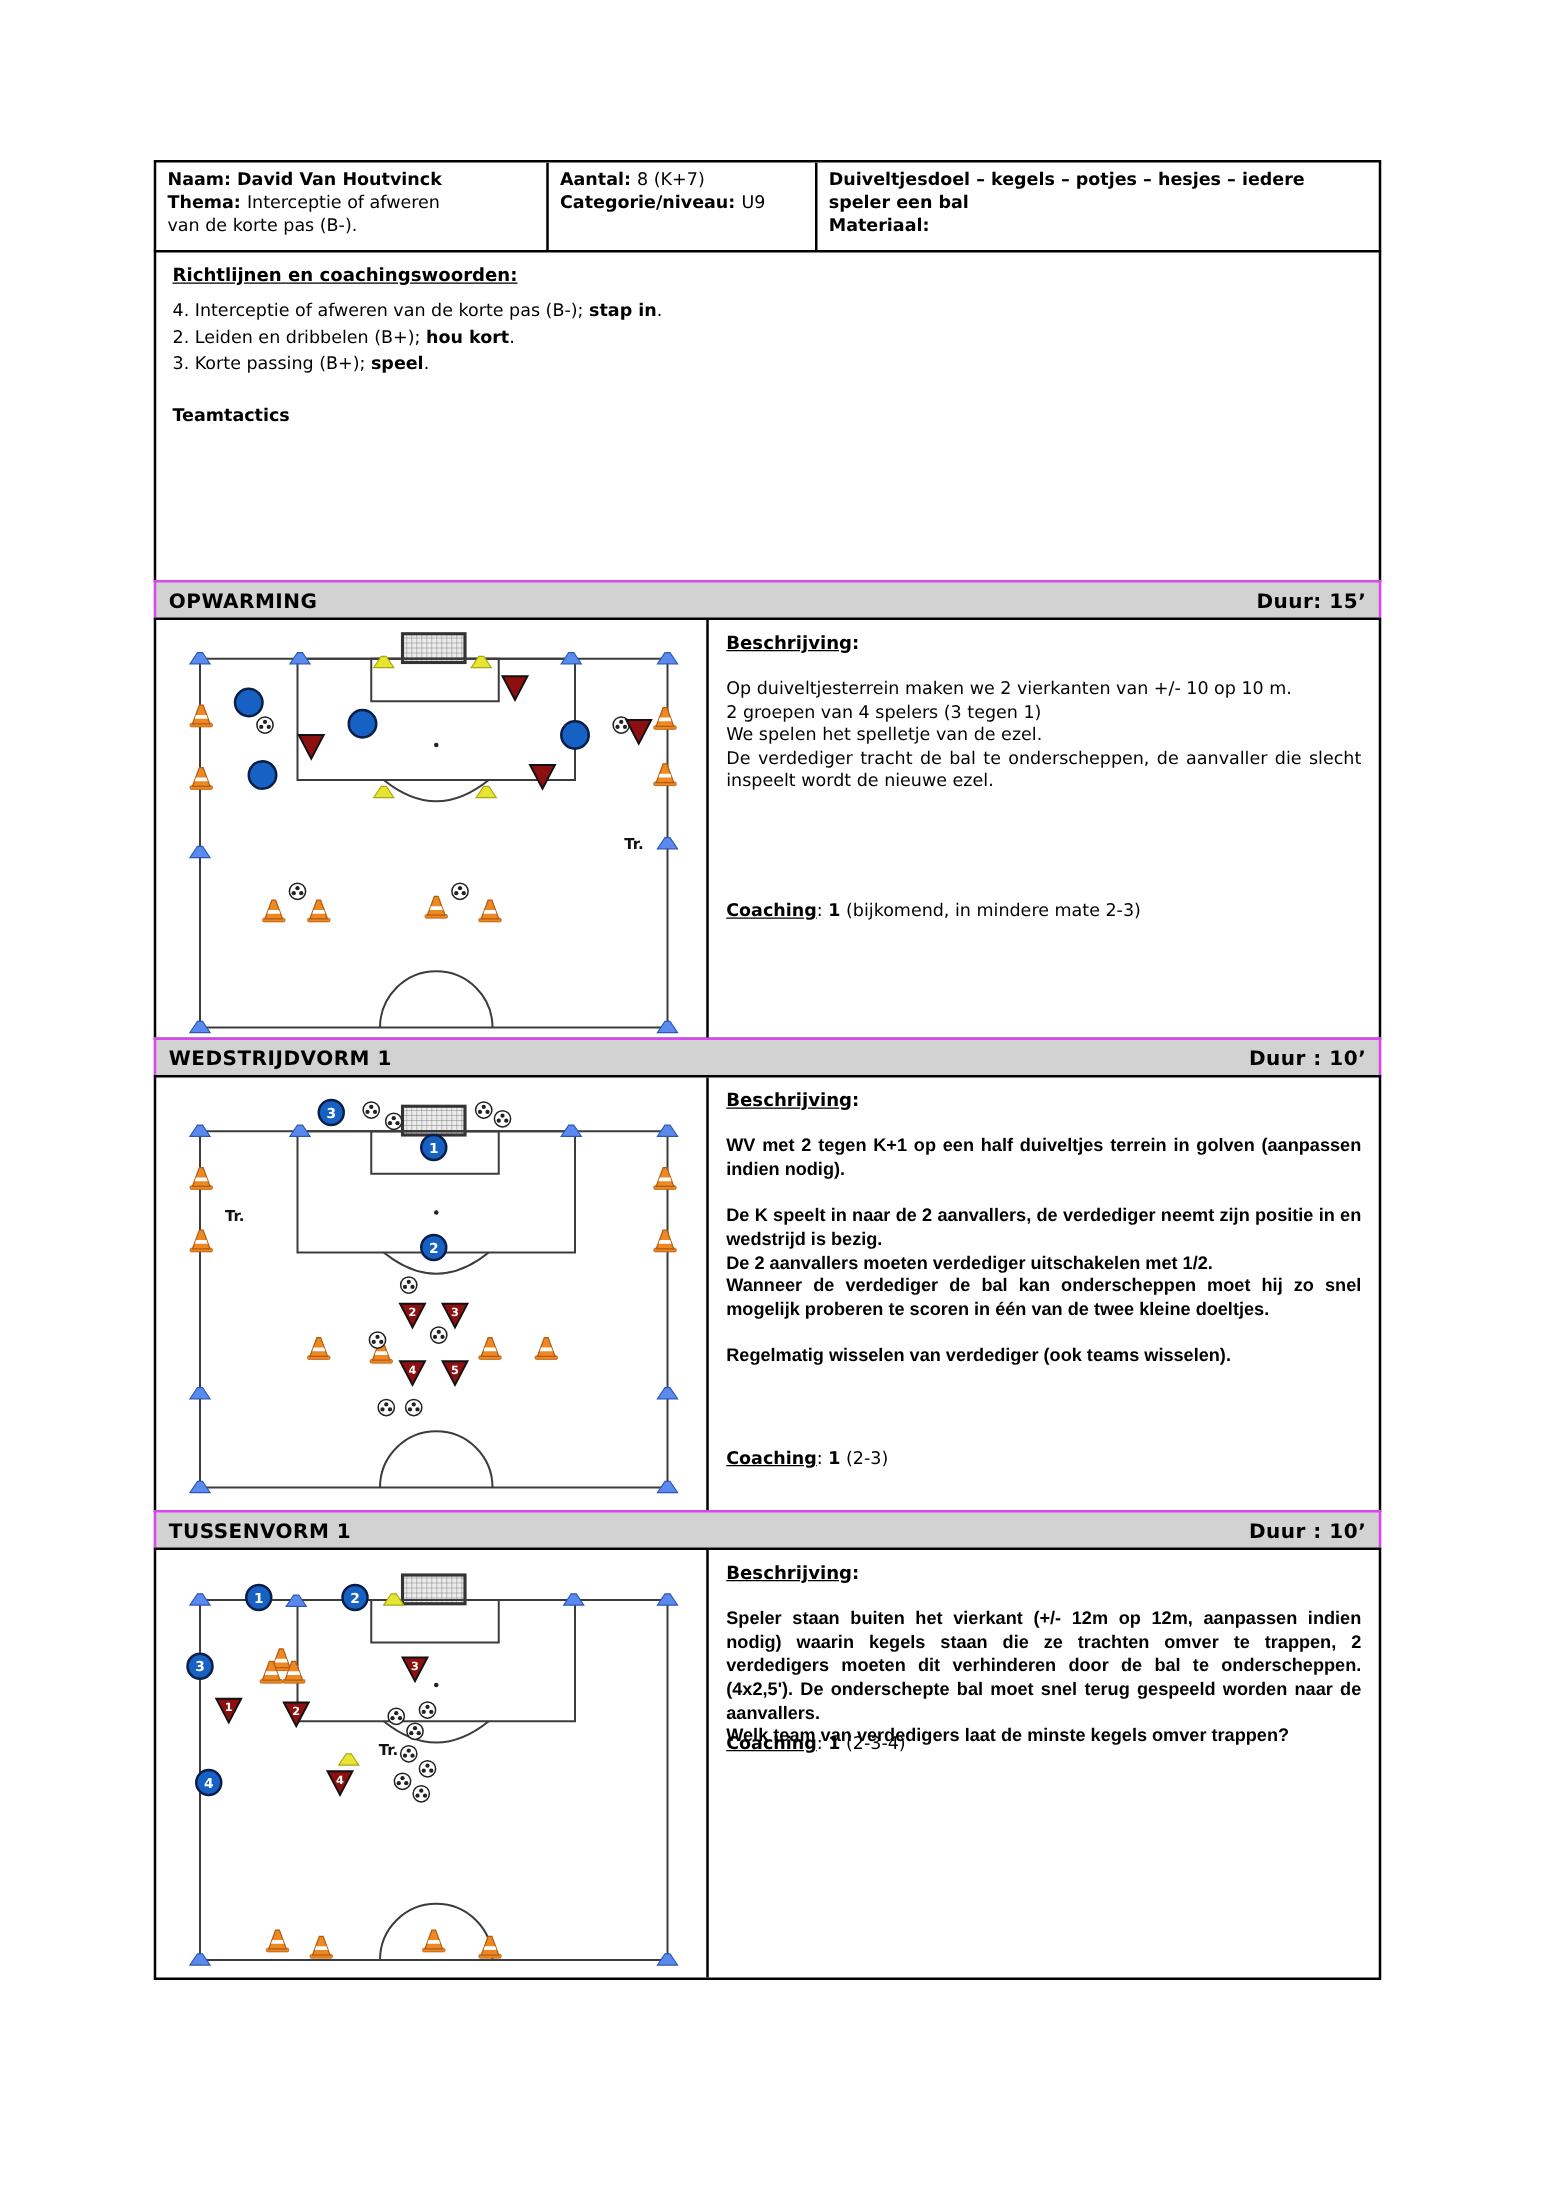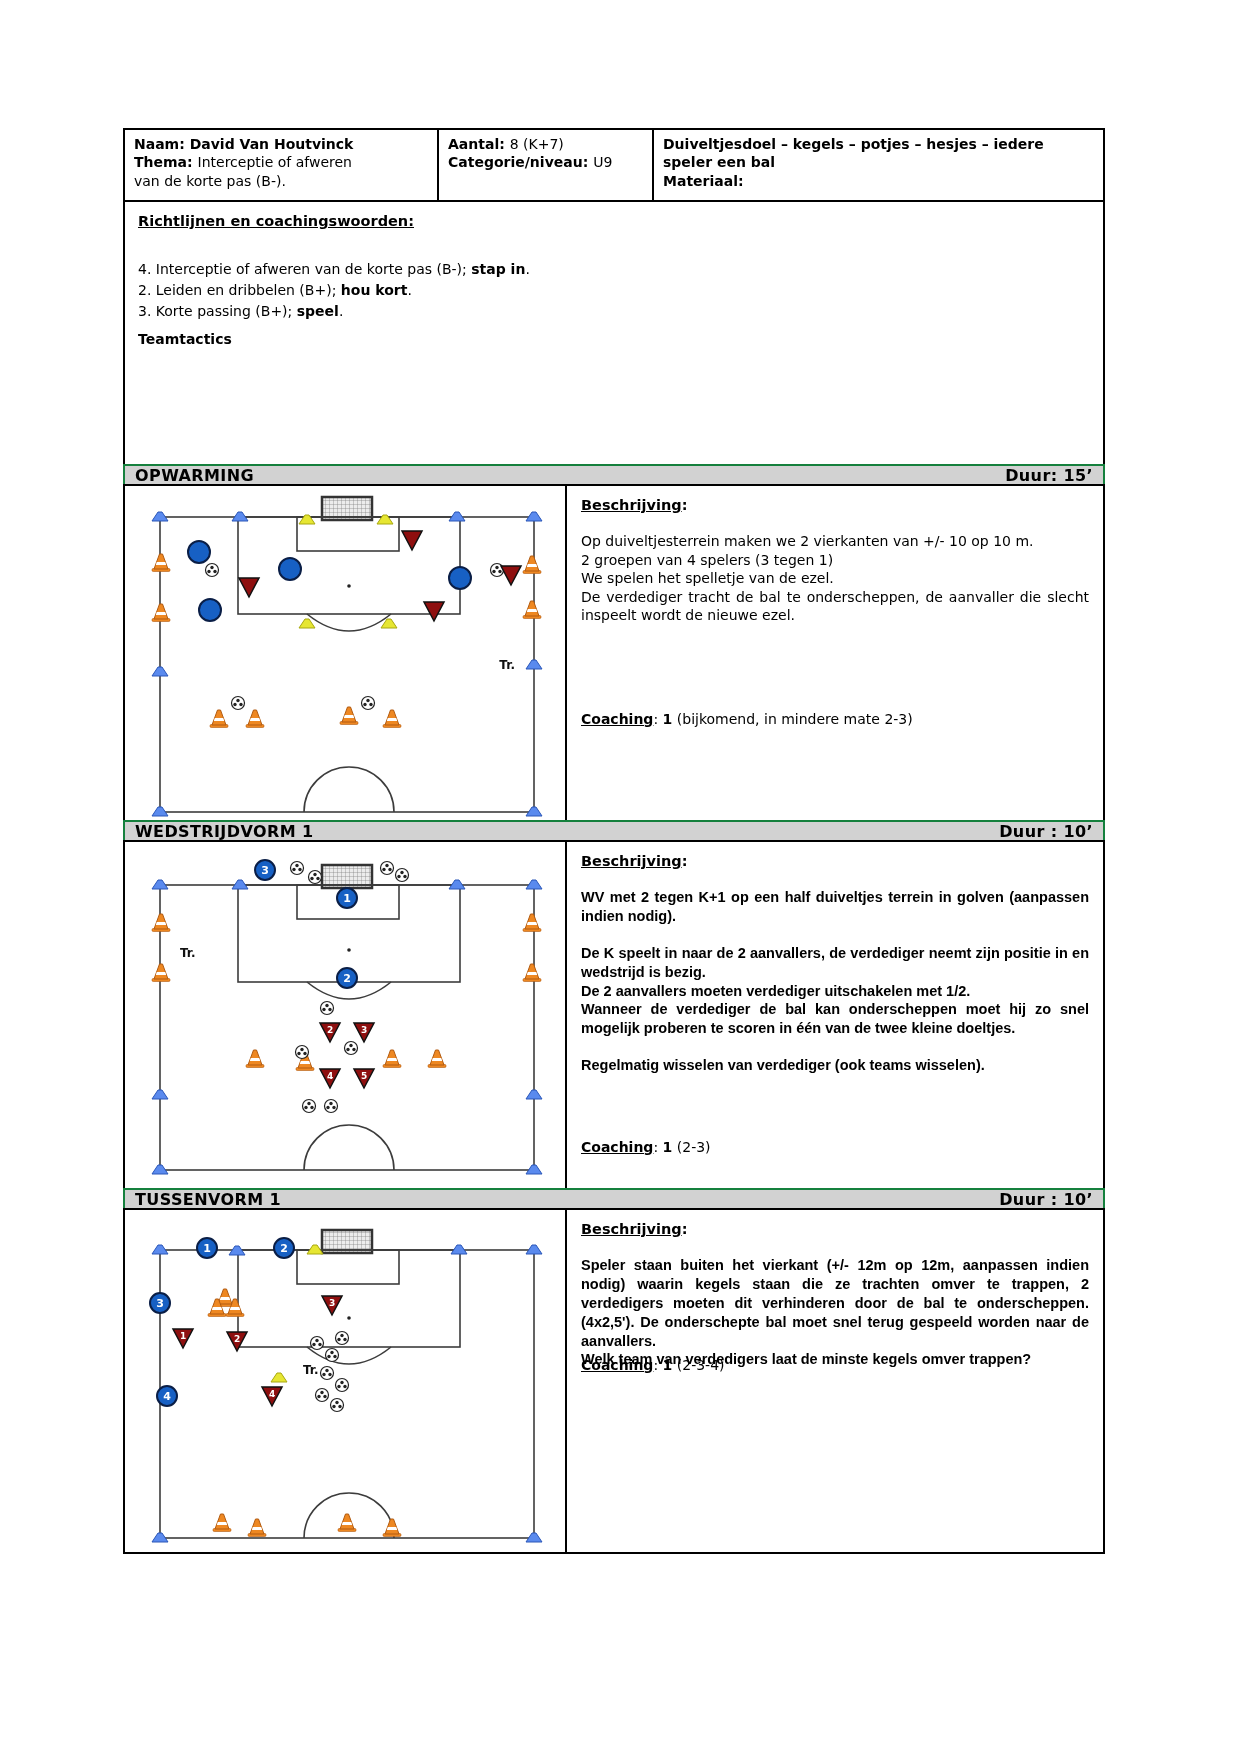--- a/index.html
+++ b/index.html
@@ -14,26 +14,26 @@
   
   .hdr-cell{padding:5px 9px;font-size:14px;line-height:1.32;box-sizing:border-box;}
   .hdr-cell + .hdr-cell{border-left:2px solid #000;}
   .hdr-c1{width:312px;}
   .hdr-c2{width:215px;}
   .hdr-c3{flex:1;}
   .top-table{height:74px;overflow:hidden;}
 
   
   .richtlijnen{height:266px;padding:9px 13px;box-sizing:border-box;font-size:14px;line-height:1.4;}
-  .r-title{font-size:14.5px;margin-bottom:28px;}
+  .r-title{font-size:14.5px;margin-bottom:8px;}
   .r-sub{margin:14px 0 8px 0;}
   .r-item{line-height:1.5;}
 
   
-  .bar{height:22px;background:#d2d2d2;display:flex;justify-content:space-between;align-items:center;padding:0 10px;font-weight:bold;font-size:16px;letter-spacing:.4px;box-sizing:border-box;border:2px solid #15803d;margin-top:-2px;}
+  .bar{height:32px;background:#d2d2d2;display:flex;justify-content:space-between;align-items:center;padding:0 10px;font-weight:bold;font-size:16px;letter-spacing:.4px;box-sizing:border-box;border:2px solid #d946ef;margin-top:-2px;}
 
   
   .content{display:flex;}
   .diagram-cell{width:442px;border-right:2px solid #000;overflow:hidden;position:relative;box-sizing:border-box;}
   .desc{flex:1;position:relative;padding:10px 14px;box-sizing:border-box;font-size:14px;line-height:1.32;}
   .desc-label{margin-bottom:17px;font-size:14.5px;}
   .para{margin:0;text-align:justify;}
   .plain .para{font-family:"DejaVu Sans",sans-serif;font-size:14px;}
   .bold-desc .para{font-family:"Liberation Sans",sans-serif;font-weight:bold;font-size:14.5px;line-height:1.3;}
   .para.blank{height:18px;}
@@ -62,21 +62,21 @@
       <div><span class="b">Duiveltjesdoel – kegels – potjes – hesjes – iedere speler een bal</span></div>
       <div><span class="b">Materiaal:</span></div>
     </div>
   </div>
 
   <div class="box richtlijnen">
     <div class="r-title"><span class="b u">Richtlijnen en coachingswoorden:</span></div>
     <div class="r-item"><span>4. Interceptie of afweren van de korte pas (B-); </span><span class="b">stap in</span><span>.</span></div>
     <div class="r-item"><span>2. Leiden en dribbelen (B+); </span><span class="b">hou kort</span><span>.</span></div>
     <div class="r-item"><span>3. Korte passing (B+); </span><span class="b">speel</span><span>.</span></div>
-    <div class="r-sub" style="margin-top:8px;"><span class="b">Teamtactics</span></div>
+    <div class="r-sub" style="margin-top:22px;"><span class="b">Teamtactics</span></div>
   </div>
 
   <div class="bar">
     <span>OPWARMING</span>
     <span>Duur: 15’</span>
   </div>
   <div class="box row content h-opw">
     <div class="diagram-cell"><svg viewBox="0 -14 442 352" width="442" height="352">
           <defs>
             <pattern id="net0" width="4" height="4" patternUnits="userSpaceOnUse">

